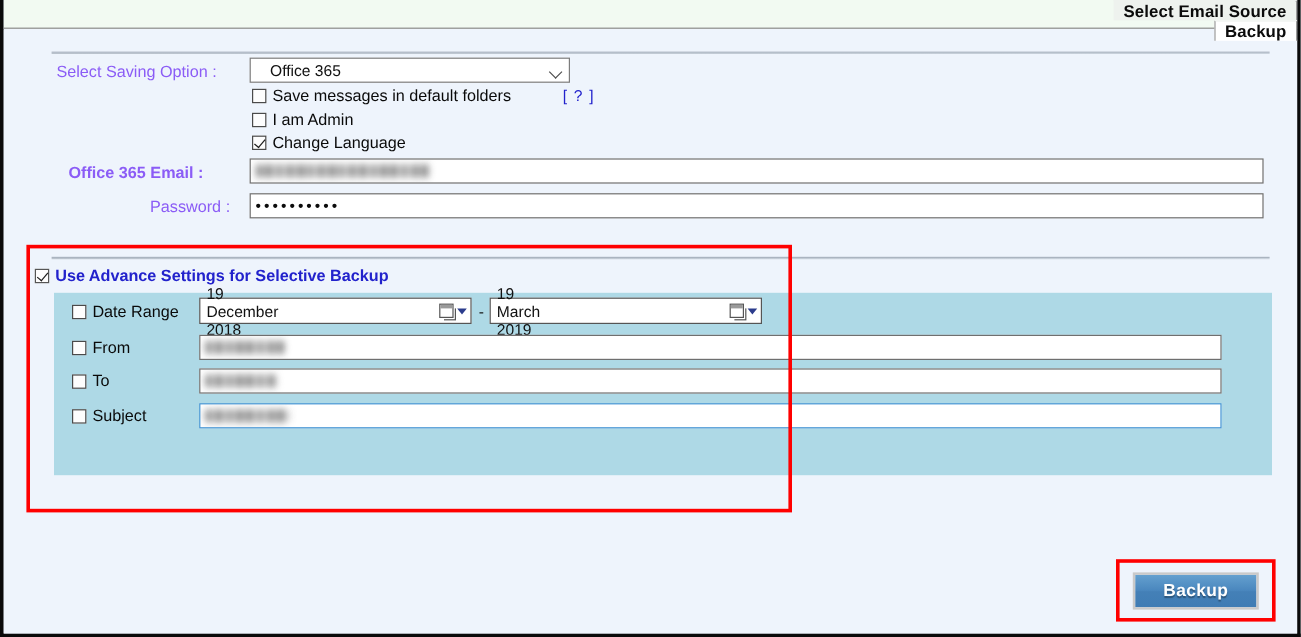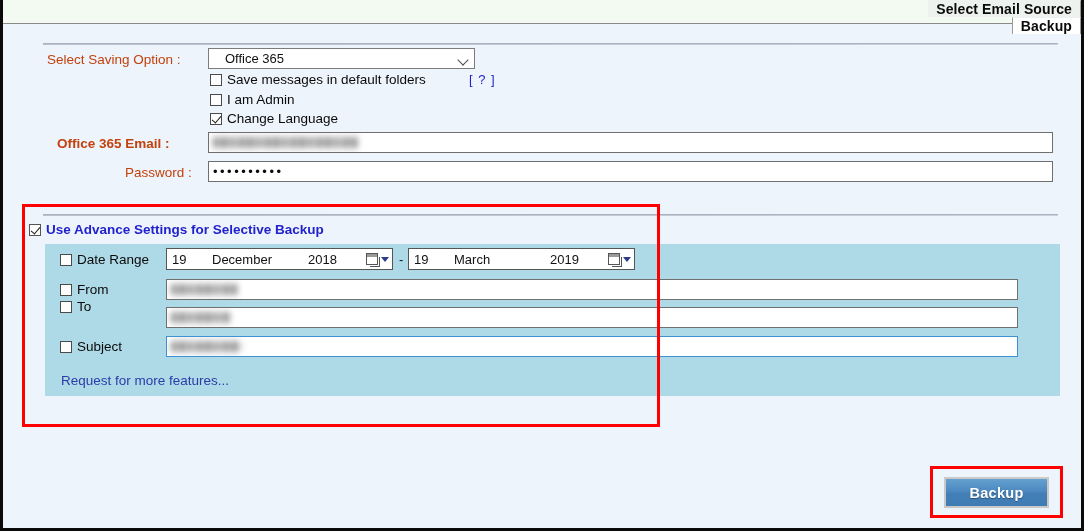--- a/index.html
+++ b/index.html
@@ -81,21 +81,21 @@
     height: 2px;
     background: linear-gradient(to right, #b9c2cc, #c9d2dc);
     border-top: 1px solid #aab4c0;
   }
   .divider.d1 { left: 40px; top: 18px; width: 1015px; }
   .divider.d2 { left: 40px; top: 189px; width: 1015px; }
 
   .row-label {
     position: absolute;
     font-size: 13.5px;
-    color: #c2410c;
+    color: #8b5cf6;
     white-space: nowrap;
     text-align: center;
   }
 
   
   .combo {
     position: absolute;
     background: #ffffff;
     border: 1px solid #7c7c7c;
     height: 21px;
@@ -221,21 +221,21 @@
     position: absolute;
     background: #ffffff;
     border: 1px solid #555;
     height: 22px;
     display: flex;
     align-items: center;
     font-size: 13px;
     color: #111;
     padding-left: 5px;
   }
-  .date-parts { display: flex; gap: 12px; }
+  .date-parts { display: flex; gap: 0; flex-direction: column; }
   .date-parts span { display: inline-block; }
   .cal-btn {
     margin-left: auto;
     margin-right: 3px;
     display: flex;
     align-items: center;
     gap: 1px;
   }
   .cal-ico {
     width: 12px; height: 12px;
@@ -386,37 +386,36 @@
     </div>
 
     <div class="cbrow" style="left:57px; top:257px;">
       <span class="cb"></span>
       <span>From</span>
     </div>
     <div class="tinput" style="left:163px; top:254px; width:852px;">
       <span class="blur" style="width:66px;"></span>
     </div>
 
-    <div class="cbrow" style="left:57px; top:274px;">
+    <div class="cbrow" style="left:57px; top:285px;">
       <span class="cb"></span>
       <span>To</span>
     </div>
     <div class="tinput" style="left:163px; top:282px; width:852px;">
       <span class="blur" style="width:60px;"></span>
     </div>
 
     <div class="cbrow" style="left:57px; top:314px;">
       <span class="cb"></span>
       <span>Subject</span>
     </div>
     <div class="tinput focus" style="left:163px; top:311px; width:852px;">
       <span class="blur" style="width:70px;"></span>
     </div>
 
-    <div class="adv-link" style="left:58px; top:348px;">Request for more features...</div>
 
     <div class="btn-backup" style="left:941px; top:452px; width:105px; height:31px;">Backup</div>
 
   </div>
 
   <div class="redbox" style="left:19px; top:204px; width:638px; height:223px;"></div>
   <div class="redbox" style="left:927px; top:466px; width:133px; height:52px;"></div>
 
 </div>
 

